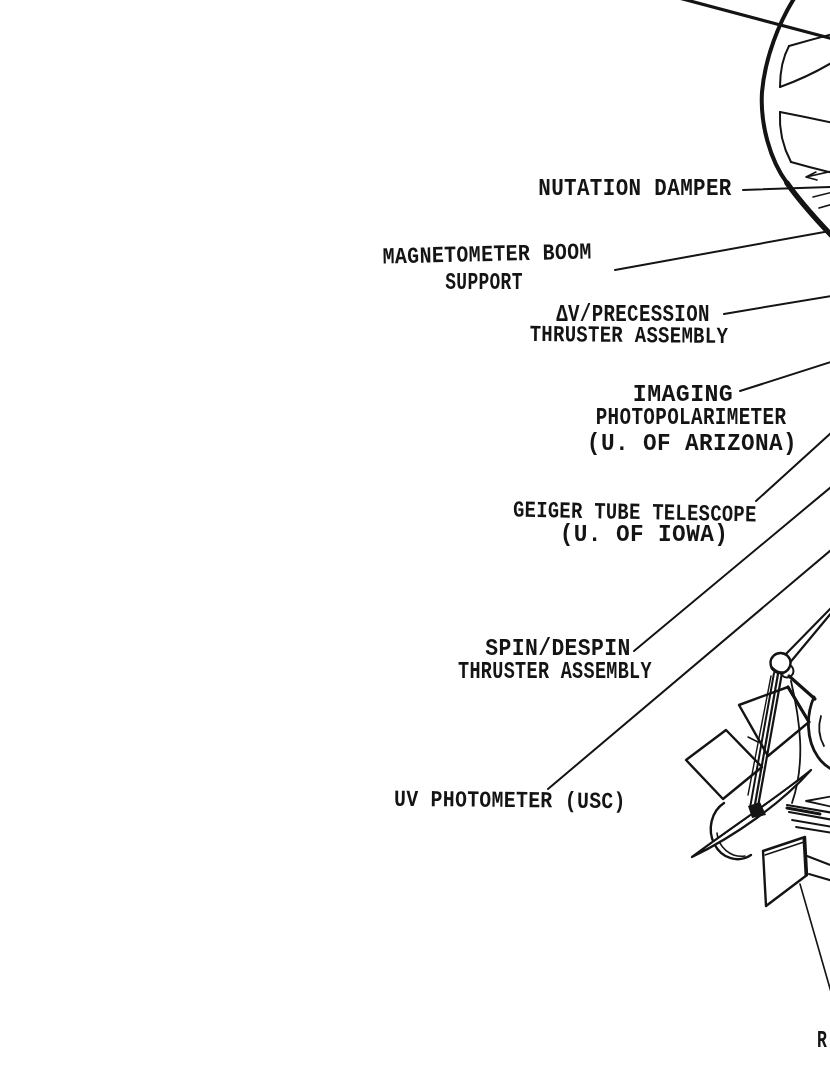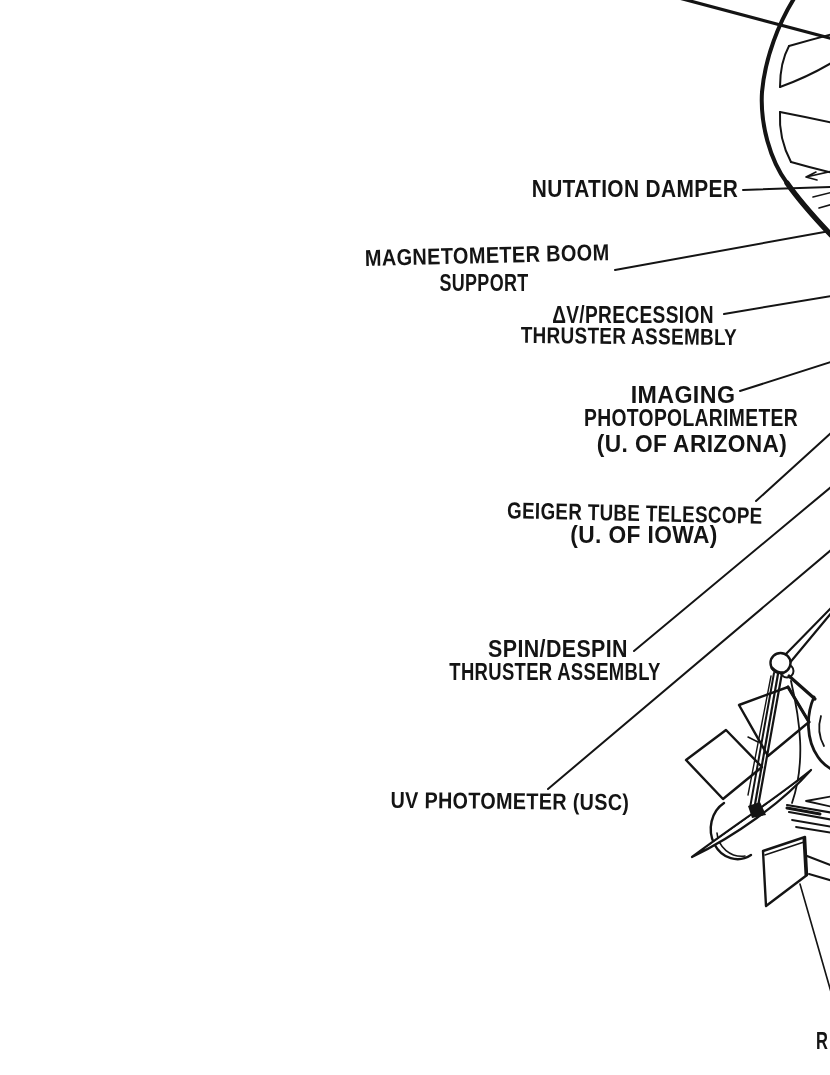--- a/index.html
+++ b/index.html
@@ -7,21 +7,21 @@
     padding: 0;
     background: #ffffff;
   }
   .stage {
     position: relative;
     filter: grayscale(1);
     width: 830px;
     height: 1075px;
     background: #ffffff;
     overflow: hidden;
-    font-family: Liberation Sans, sans-serif;
+    font-family: Liberation Mono, monospace;
   }
   svg.art {
     position: absolute;
     left: 0;
     top: 0;
   }
   .ln {
     position: absolute;
     -webkit-font-smoothing: antialiased;
     white-space: nowrap;

